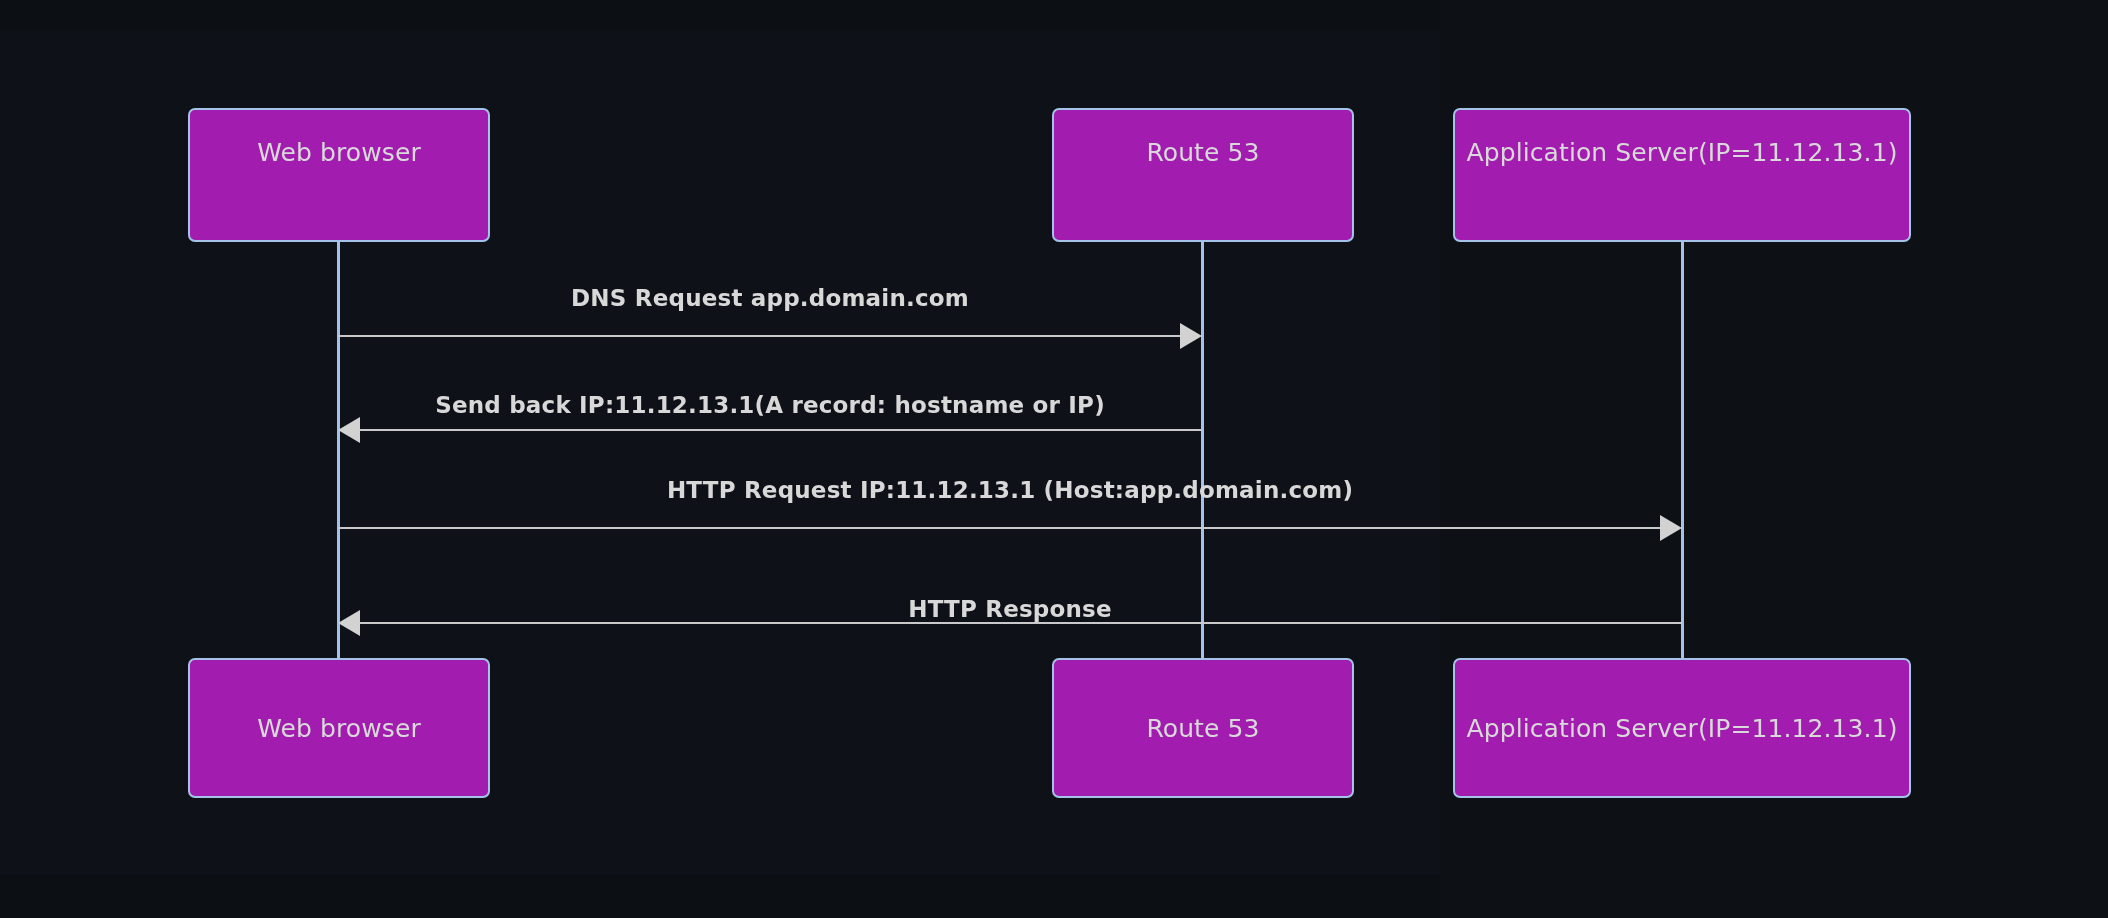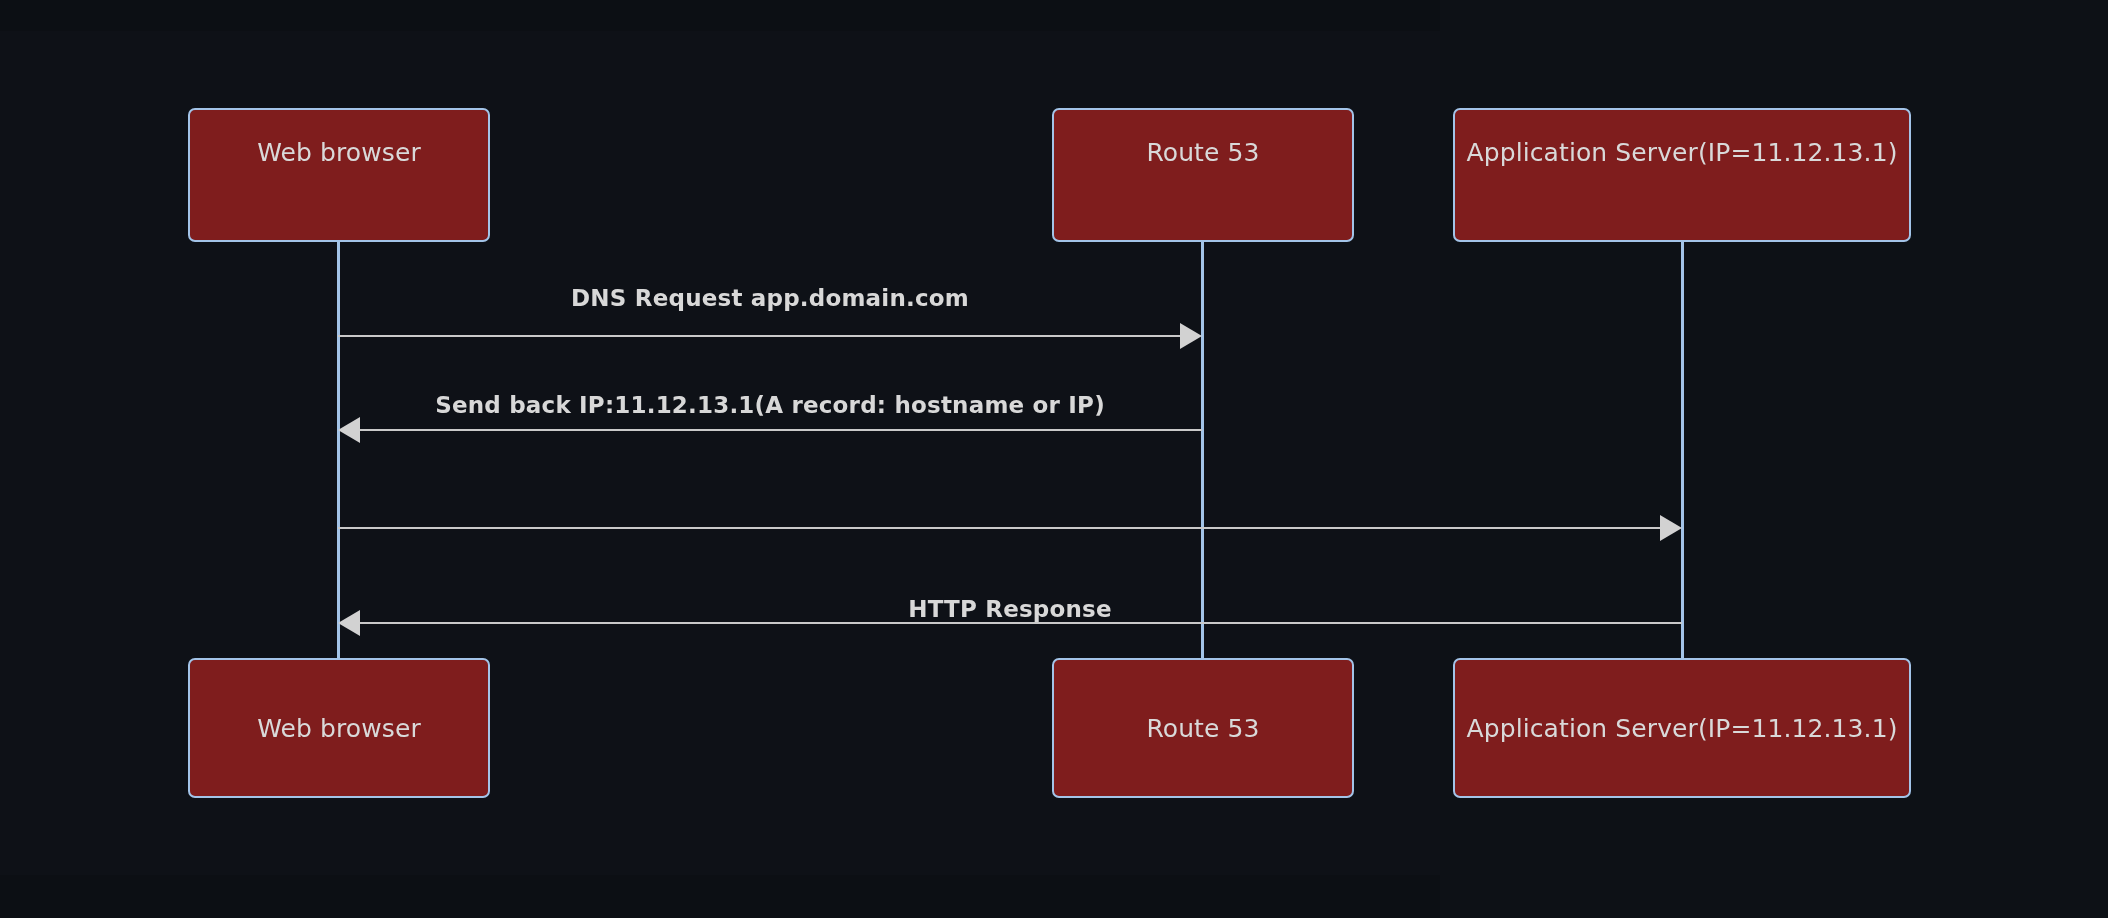--- a/index.html
+++ b/index.html
@@ -39,21 +39,21 @@
     width: 3px;
     background: #a3c4e8;
     top: 242px;
     height: 416px;
   }
 
   
   .participant {
     position: absolute;
     box-sizing: border-box;
-    background: #7f1d1d;
+    background: #a21caf;
     border: 2px solid #a3c4e8;
     border-radius: 7px;
     display: flex;
     justify-content: center;
     color: #d9d9d9;
     font-size: 25px;
     font-weight: 400;
     letter-spacing: 0.1px;
     white-space: nowrap;
   }
@@ -132,20 +132,21 @@
   </div>
 
   <div class="msg-label" style="left:770px; top:285px;">DNS Request app.domain.com</div>
   <div class="msg-line" style="left:338px; top:335px; width:842px;"></div>
   <div class="arrowhead right" style="left:1180px; top:323px;"></div>
 
   <div class="msg-label" style="left:770px; top:392px;">Send back IP:11.12.13.1(A record: hostname or IP)</div>
   <div class="msg-line" style="left:360px; top:429px; width:842px;"></div>
   <div class="arrowhead left" style="left:338px; top:417px;"></div>
 
+  <div class="msg-label" style="left:1010px; top:477px;">HTTP Request IP:11.12.13.1 (Host:app.domain.com)</div>
   <div class="msg-line" style="left:338px; top:527px; width:1322px;"></div>
   <div class="arrowhead right" style="left:1660px; top:515px;"></div>
 
   <div class="msg-label" style="left:1010px; top:596px;">HTTP Response</div>
   <div class="msg-line" style="left:360px; top:622px; width:1322px;"></div>
   <div class="arrowhead left" style="left:338px; top:610px;"></div>
 
 </div>
 
 </body></html>

